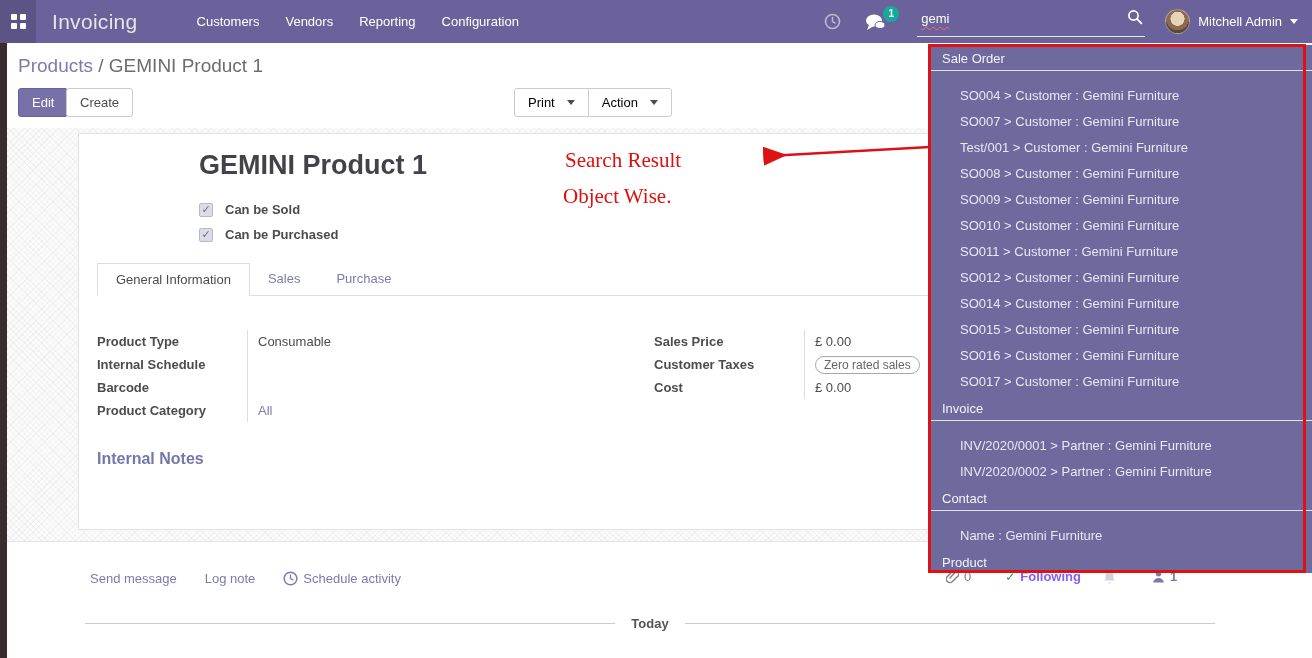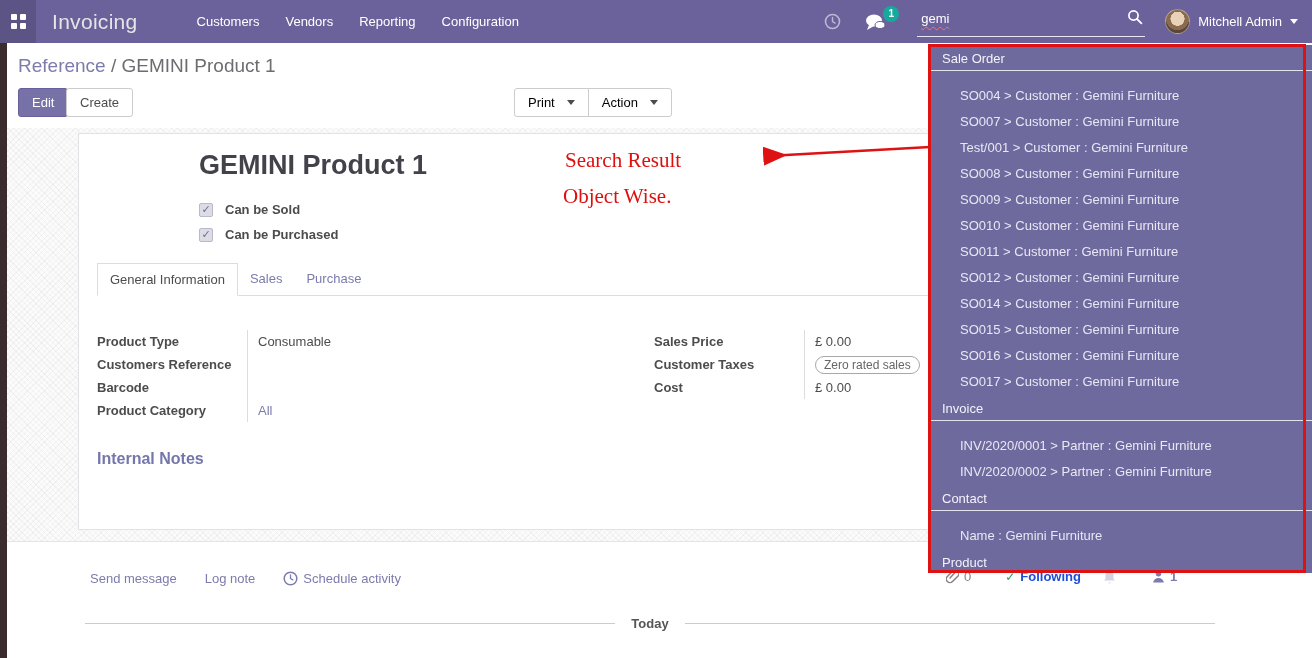--- a/index.html
+++ b/index.html
@@ -71,21 +71,21 @@
   .checks { position:absolute; left:120px; top:68px; }
   .check-row { display:flex; align-items:center; gap:12px; margin-bottom:10px; }
   .checkbox { width:14px; height:14px; background:#dcdce6; border:1px solid #b9b9c9;
     border-radius:2px; display:flex; align-items:center; justify-content:center;
     font-size:11px; color:#6d6d85; }
   .checkbox .check { visibility:hidden; line-height:1; }
   .check-row[data-checked="true"] .check { visibility:visible; }
   .check-label { font-size:13px; font-weight:bold; color:#4c4c4c; }
   .tabs { position:absolute; left:18px; top:128px; right:18px; display:flex;
     border-bottom:1px solid #ddd; }
-  .tab { padding:8px 12px; font-size:13px; color:#7c7bad; cursor:pointer;
+  .tab { padding:8px 18px; font-size:13px; color:#7c7bad; cursor:pointer;
     position:relative; top:1px; }
   .tab[data-active="true"] { background:#fff; border:1px solid #ddd;
     border-bottom-color:#fff; color:#4c4c4c; }
   .fields-left { position:absolute; left:18px; top:196px; width:470px;
     display:grid; grid-template-columns:150px 1fr; }
   .fields-right { position:absolute; left:575px; top:196px; width:350px;
     display:grid; grid-template-columns:150px 1fr; }
   .f-label { font-weight:bold; font-size:13px; color:#4c4c4c; padding:4px 0; min-height:16px; }
   .f-value { font-size:13px; color:#4c4c4c; border-left:1px solid #ddd;
     padding:4px 0 4px 10px; min-height:16px; }
@@ -106,21 +106,21 @@
   .chatter-top-line { position:absolute; left:7px; top:541px; width:1305px; height:1px;
     background:#e4e4e8; }
   .chatter-links { position:absolute; left:90px; top:571px; display:flex; gap:28px;
     align-items:center; font-size:13px; color:#7c7bad; z-index:3; }
   .chatter-link { display:flex; align-items:center; gap:5px; cursor:pointer; }
   .chatter-right { position:absolute; left:946px; top:569px; z-index:5; display:flex;
     align-items:center; font-size:13px; }
   .cr-item { display:flex; align-items:center; gap:5px; cursor:pointer; }
   .cr-count { color:#877f7f; }
   .following-check { color:#2e9e5b; font-size:12px; }
-  .following-label { color:#1d4ed8; font-weight:bold; }
+  .following-label { color:#8b5cf6; font-weight:bold; }
   .followers-count { color:#7c7bad; font-weight:bold; }
   .today-divider { position:absolute; left:85px; top:616px; width:1130px; display:flex;
     align-items:center; gap:16px; z-index:3; }
   .today-divider .line { flex:1; height:1px; background:#ccc; }
   .today-label { font-size:13px; font-weight:bold; color:#555; }
 
   
   .search-dropdown { position:absolute; left:930px; top:45px; width:382px; height:528px;
     background:#6f6a9e; z-index:40; overflow:hidden; }
   .sd-row { font-size:13px; line-height:16px; white-space:nowrap; }
@@ -181,21 +181,21 @@
       <div class="avatar"></div>
       <span class="user-name">Mitchell Admin</span>
       <span class="caret caret-white"></span>
     </div>
   </div>
 </div>
 
 <div class="left-strip"></div>
 
 <div class="breadcrumb">
-  <span class="bc-parent">Reference</span>
+  <span class="bc-parent">Products</span>
   <span class="bc-sep">/</span>
   <span class="bc-current">GEMINI Product 1</span>
 </div>
 <button class="btn btn-edit">Edit</button>
 <button class="btn btn-create">Create</button>
 <div class="btn-group">
   <button class="btn">
     <span>Print</span>
     <span class="caret caret-dark"></span>
   </button>
@@ -232,21 +232,21 @@
 
         <div class="tab">Purchase</div>
       </div>
     <div class="fields-left">
 
         <div class="f-label">Product Type</div>
         <div class="f-value" data-link="false">
           <span>Consumable</span>
         </div>
 
-        <div class="f-label">Customers Reference</div>
+        <div class="f-label">Internal Schedule</div>
         <div class="f-value" data-link="false">
           <span></span>
         </div>
 
         <div class="f-label">Barcode</div>
         <div class="f-value" data-link="false">
           <span></span>
         </div>
 
         <div class="f-label">Product Category</div>

